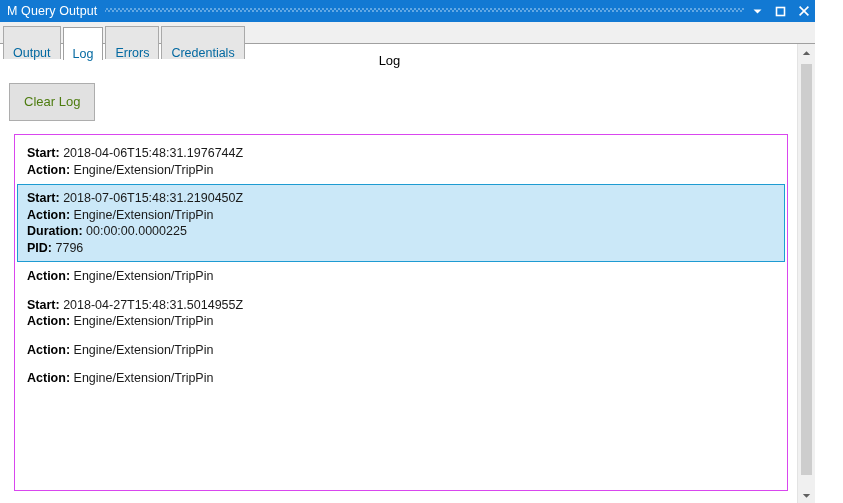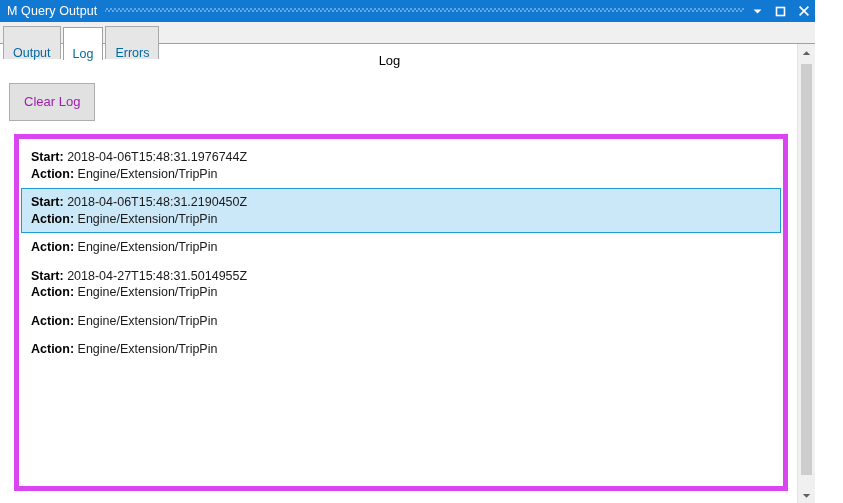--- a/index.html
+++ b/index.html
@@ -121,29 +121,29 @@
     padding: 13px 0 0 9px;
   }
   .btn {
     min-width: 72px;
     height: 38px;
     padding: 0 14px;
     background: #e1e1e1;
     border: 1px solid #adadad;
     font-size: 13px;
     font-family: "Liberation Sans", sans-serif;
-    color: #a21caf;
+    color: #4d7c0f;
     cursor: default;
     line-height: 36px;
     text-align: center;
   }
 
   .listbox {
     margin: 13px 9px 12px 14px;
-    border: 5px solid #d946ef;
+    border: 1px solid #d946ef;
     background: #ffffff;
     flex: 1 1 auto;
     min-height: 0;
     overflow: hidden;
     padding: 4px 0 0 0;
   }
 
   .entry {
     padding: 5px 8px 5px 9px;
     margin: 0 2px 0 2px;
@@ -224,41 +224,44 @@
             </svg>
         </span>
       </div>
     </div>
   </div>
 
   <div class="tabstrip">
     <div class="tab">Output</div>
     <div class="tab active">Log</div>
     <div class="tab">Errors</div>
+    <div class="tab">Credentials</div>
   </div>
 
   <div class="body-area">
     <div class="content">
 
       <div class="page-heading">Log</div>
 
       <div class="toolbar">
         <div class="btn">Clear Log</div>
       </div>
 
       <div class="listbox">
 
         <div class="entry">
           <div class="row"><span class="k">Start:</span> <span class="v">2018-04-06T15:48:31.1976744Z</span></div>
           <div class="row"><span class="k">Action:</span> <span class="v">Engine/Extension/TripPin</span></div>
         </div>
 
         <div class="entry selected">
-          <div class="row"><span class="k">Start:</span> <span class="v">2018-04-06T15:48:31.2190450Z</span></div>
-          <div class="row"><span class="k">Action:</span> <span class="v">Engine/Extension/TripPin</span></div>
+          <div class="row"><span class="k">Start:</span> <span class="v">2018-07-06T15:48:31.2190450Z</span></div>
+          <div class="row"><span class="k">Action:</span> <span class="v">Engine/Extension/TripPin</span></div>
+          <div class="row"><span class="k">Duration:</span> <span class="v">00:00:00.0000225</span></div>
+          <div class="row"><span class="k">PID:</span> <span class="v">7796</span></div>
         </div>
 
         <div class="entry">
           <div class="row"><span class="k">Action:</span> <span class="v">Engine/Extension/TripPin</span></div>
         </div>
 
         <div class="entry">
           <div class="row"><span class="k">Start:</span> <span class="v">2018-04-27T15:48:31.5014955Z</span></div>
           <div class="row"><span class="k">Action:</span> <span class="v">Engine/Extension/TripPin</span></div>
         </div>

